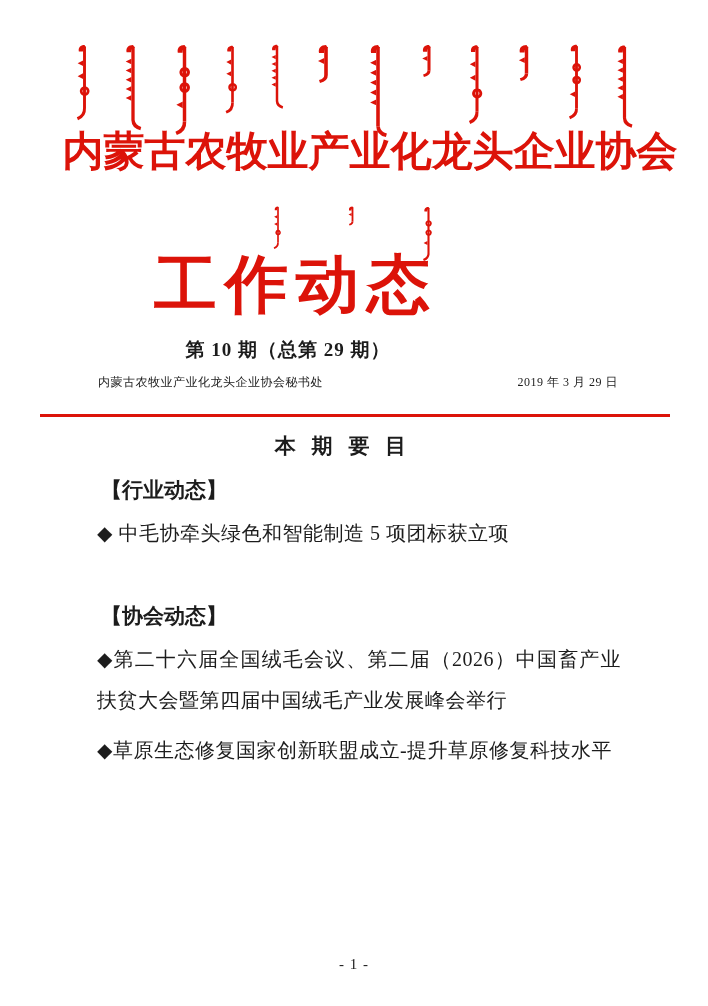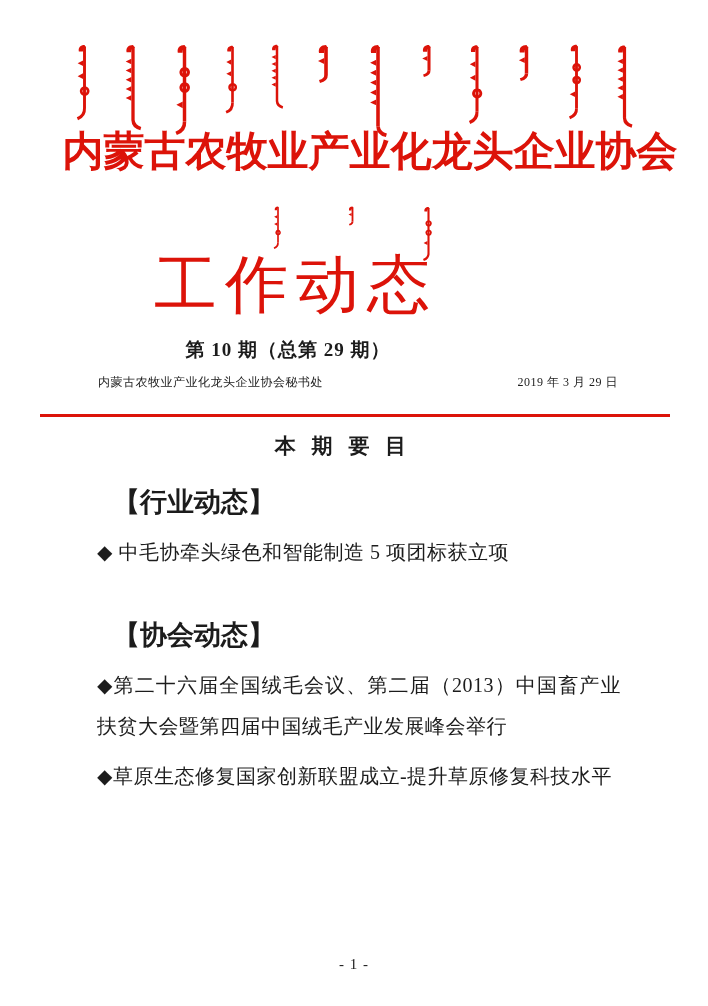--- a/index.html
+++ b/index.html
@@ -26,21 +26,21 @@
   .mg{display:block;fill:var(--accent);}
 
   
   .org-title{
     top:108px;left:0;width:708px;margin:16px;text-align:center;
     font-size:41px;font-weight:700;color:var(--accent);
     letter-spacing:0px;white-space:nowrap;
   }
   .bulletin-title{
     top:242px;left:0;width:592px;margin:0;text-align:center;
-    font-size:63px;font-weight:400;color:var(--accent);
+    font-size:63px;font-weight:700;color:var(--accent);
     letter-spacing:8px;white-space:nowrap;
   }
   .issue-line{
     top:337px;left:0;width:576px;text-align:center;
     font-size:19px;font-weight:600;letter-spacing:1px;
   }
   .pub-row{
     top:374px;left:98px;right:90px;
     display:flex;justify-content:space-between;align-items:baseline;
     font-size:12px;letter-spacing:0.5px;font-family:Liberation Serif, serif;
@@ -54,21 +54,21 @@
   .toc-heading{
     top:432px;left:0;width:636px;text-align:center;
     font-family:"Liberation Sans","DejaVu Sans",sans-serif;
     font-size:21px;font-weight:700;letter-spacing:5px;margin-left:25px;
   }
   .toc-body{
     top:472px;left:97px;width:524px;
   }
   .sec-label{
     font-family:"Liberation Sans","DejaVu Sans",sans-serif;
-    font-size:27px;font-weight:700;line-height:28px;margin:16px;
+    font-size:21px;font-weight:700;line-height:28px;margin:4px;
   }
   .sec-label.second{margin-top:48px;}
   .toc-item{
     margin:9px 0 0 0;
     font-size:20px;line-height:41px;letter-spacing:0.5px;
     text-align:justify;
   }
   .page-number{
     top:956px;left:0;width:708px;text-align:center;
     font-size:15px;letter-spacing:1px;
@@ -175,19 +175,19 @@
 
   <div class="abs red-rule"></div>
 
   <div class="abs toc-heading">本 期 要 目</div>
 
   <div class="abs toc-body">
     <div class="sec-label">【行业动态】</div>
     <p class="toc-item">◆ 中毛协牵头绿色和智能制造 5 项团标获立项</p>
 
     <div class="sec-label second">【协会动态】</div>
-    <p class="toc-item">◆第二十六届全国绒毛会议、第二届（2013）中国畜产业扶贫大会暨第四届中国绒毛产业发展峰会举行</p>
+    <p class="toc-item">◆第二十六届全国绒毛会议、第二届（2026）中国畜产业扶贫大会暨第四届中国绒毛产业发展峰会举行</p>
     <p class="toc-item">◆草原生态修复国家创新联盟成立-提升草原修复科技水平</p>
   </div>
 
   <div class="abs page-number">- 1 -</div>
 
 </div>
 
 </body></html>

